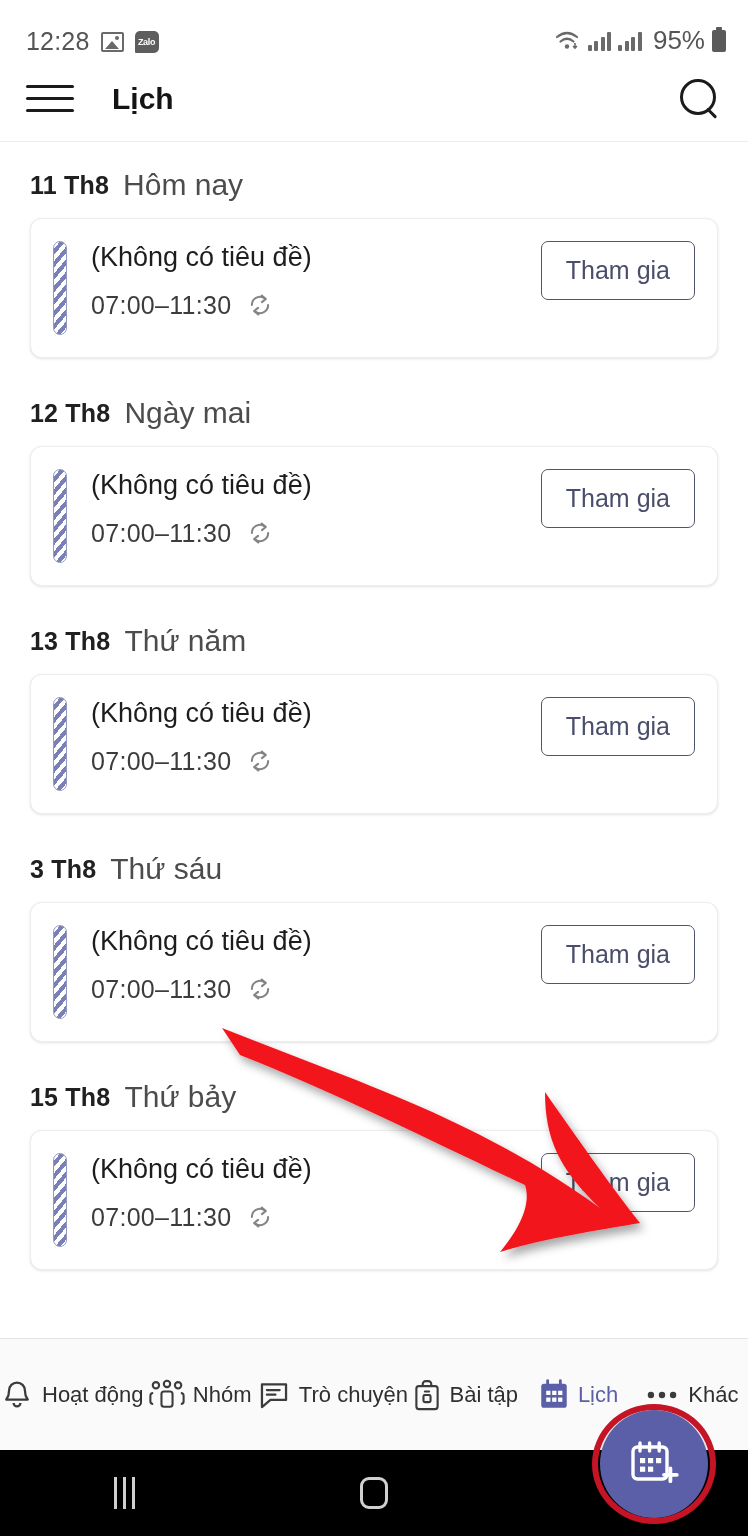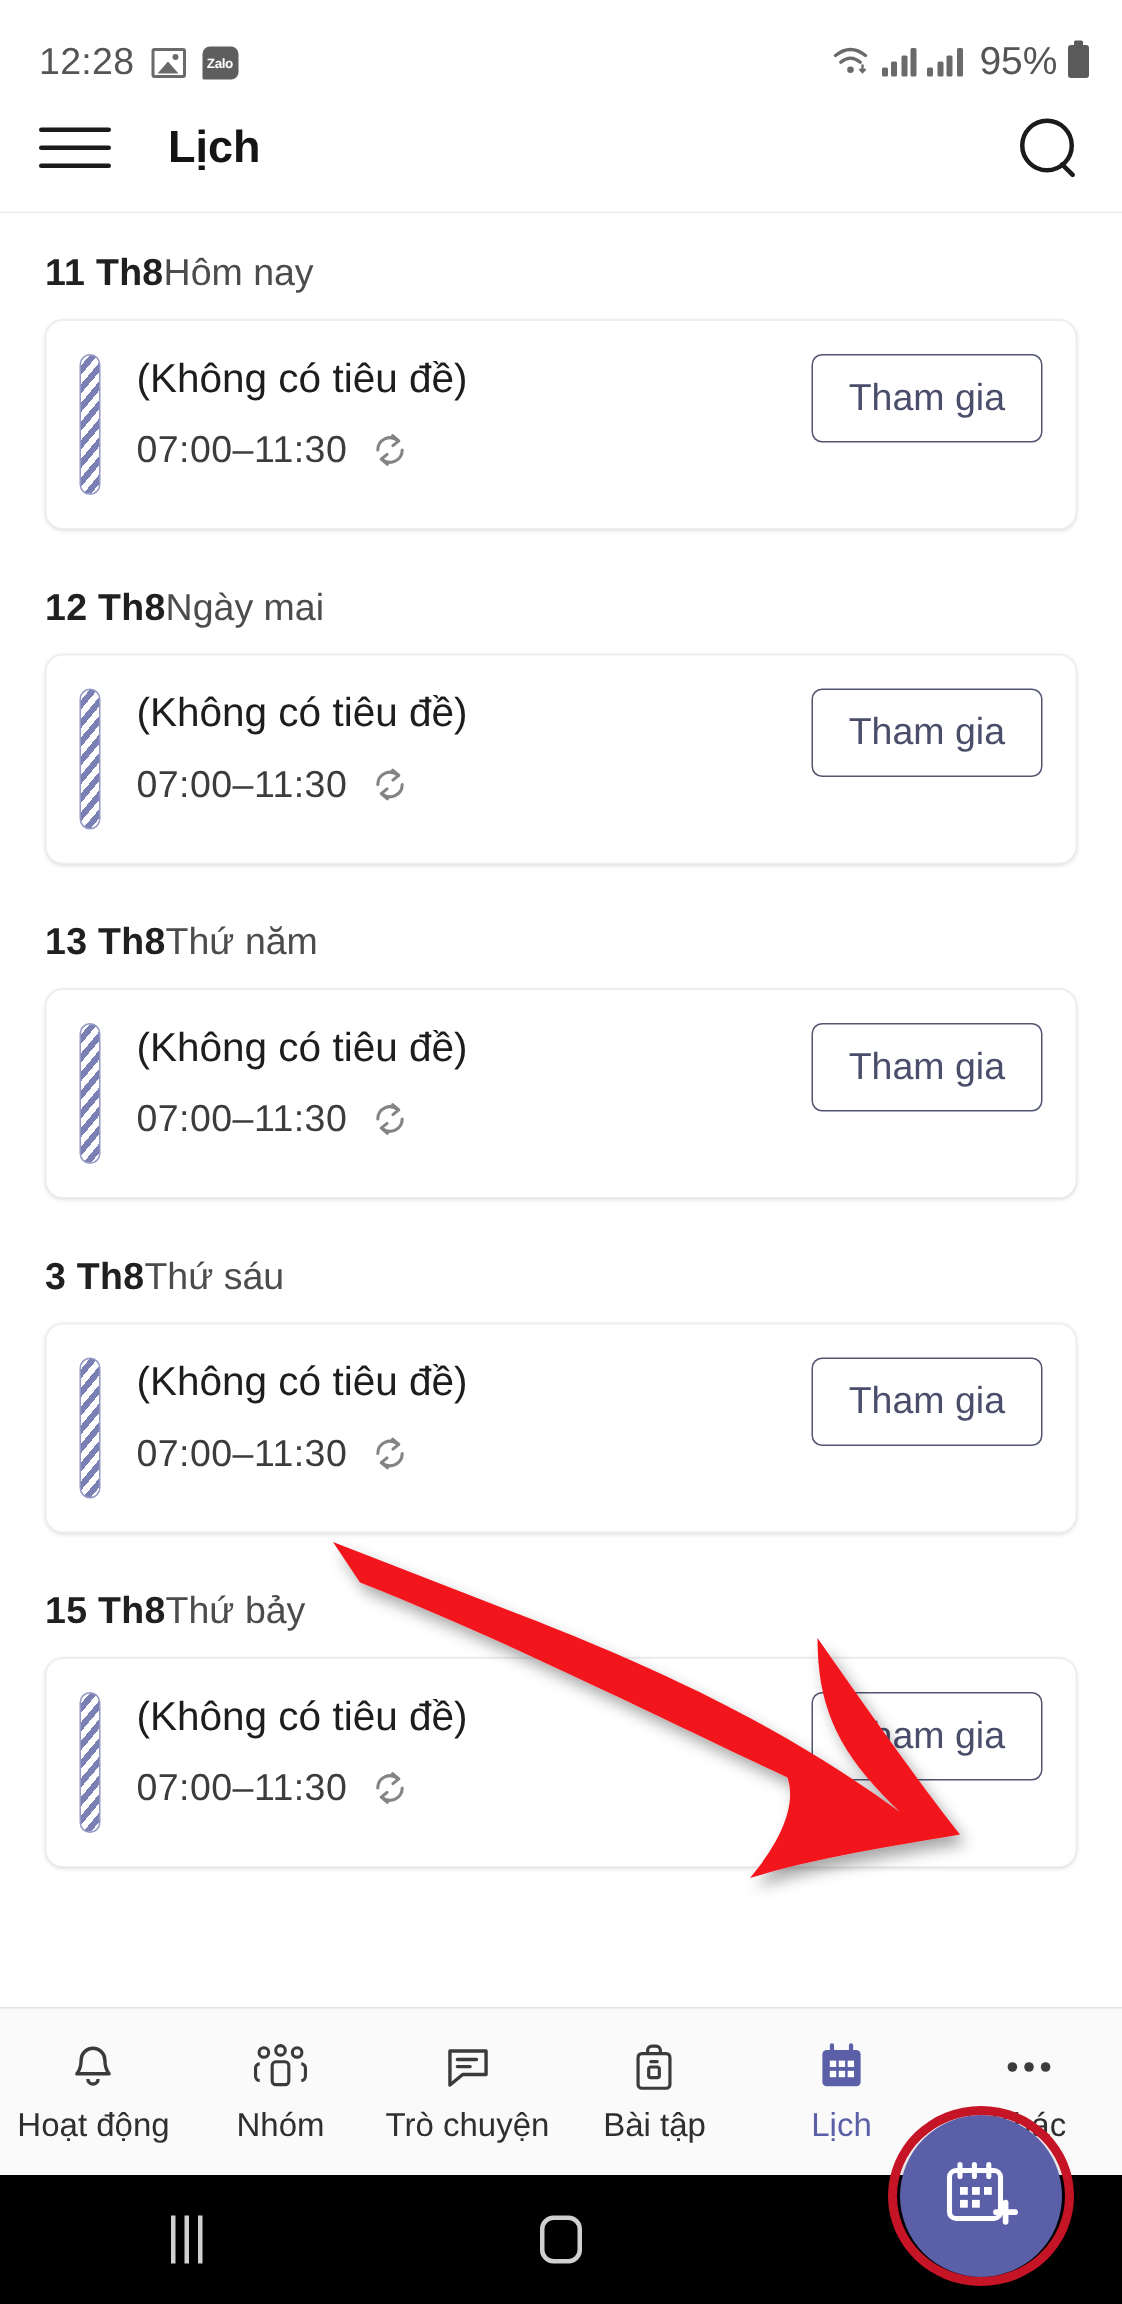--- a/index.html
+++ b/index.html
@@ -94,25 +94,25 @@
   
   .list {
     flex: 1 1 auto;
     overflow: hidden;
     background: #ffffff;
     position: relative;
     padding-top: 4px;
   }
   .day-group { padding: 0 0 6px 0; }
   .day-header {
-    display: flex; align-items: center; 
+    display: flex; align-items: center; gap: 14px;
     padding: 22px 0 16px 30px;
   }
   .day-date { font-size: 25px; font-weight: bold; color: #202020; letter-spacing: .2px; }
-  .day-label { font-size: 25px; color: #4c4c4c; }
+  .day-label { font-size: 30px; color: #4c4c4c; }
   .event-card {
     margin: 0 30px 10px 30px;
     background: #fff;
     border: 1px solid #eeeeee;
     border-radius: 12px;
     box-shadow: 0 1px 3px rgba(0,0,0,.11), 0 0 1px rgba(0,0,0,.05);
     display: flex; align-items: flex-start;
     padding: 22px 22px 22px 22px;
     min-height: 128px;
     cursor: pointer;
@@ -175,21 +175,21 @@
 
   
   .bottomnav {
     flex: 0 0 112px; height: 112px;
     background: #fafafa;
     border-top: 1px solid #e4e4e4;
     display: flex; align-items: center;
     position: relative; z-index: 20;
   }
   .nav-item {
-    flex: 1; display: flex; flex-direction: column;
+    flex: 1; display: flex; flex-direction: row;
     align-items: center; justify-content: center; gap: 8px;
     cursor: pointer; color: #3b3b3b;
   }
   .nav-item .nav-ic { height: 36px; display: flex; align-items: center; justify-content: center; }
   .nav-label { font-size: 22px; color: #2f2f2f; white-space: nowrap; }
   .nav-item.active .nav-label { color: #5b5fa8; }
 
   
   .androidnav {
     flex: 0 0 86px; height: 86px; background: #000;

